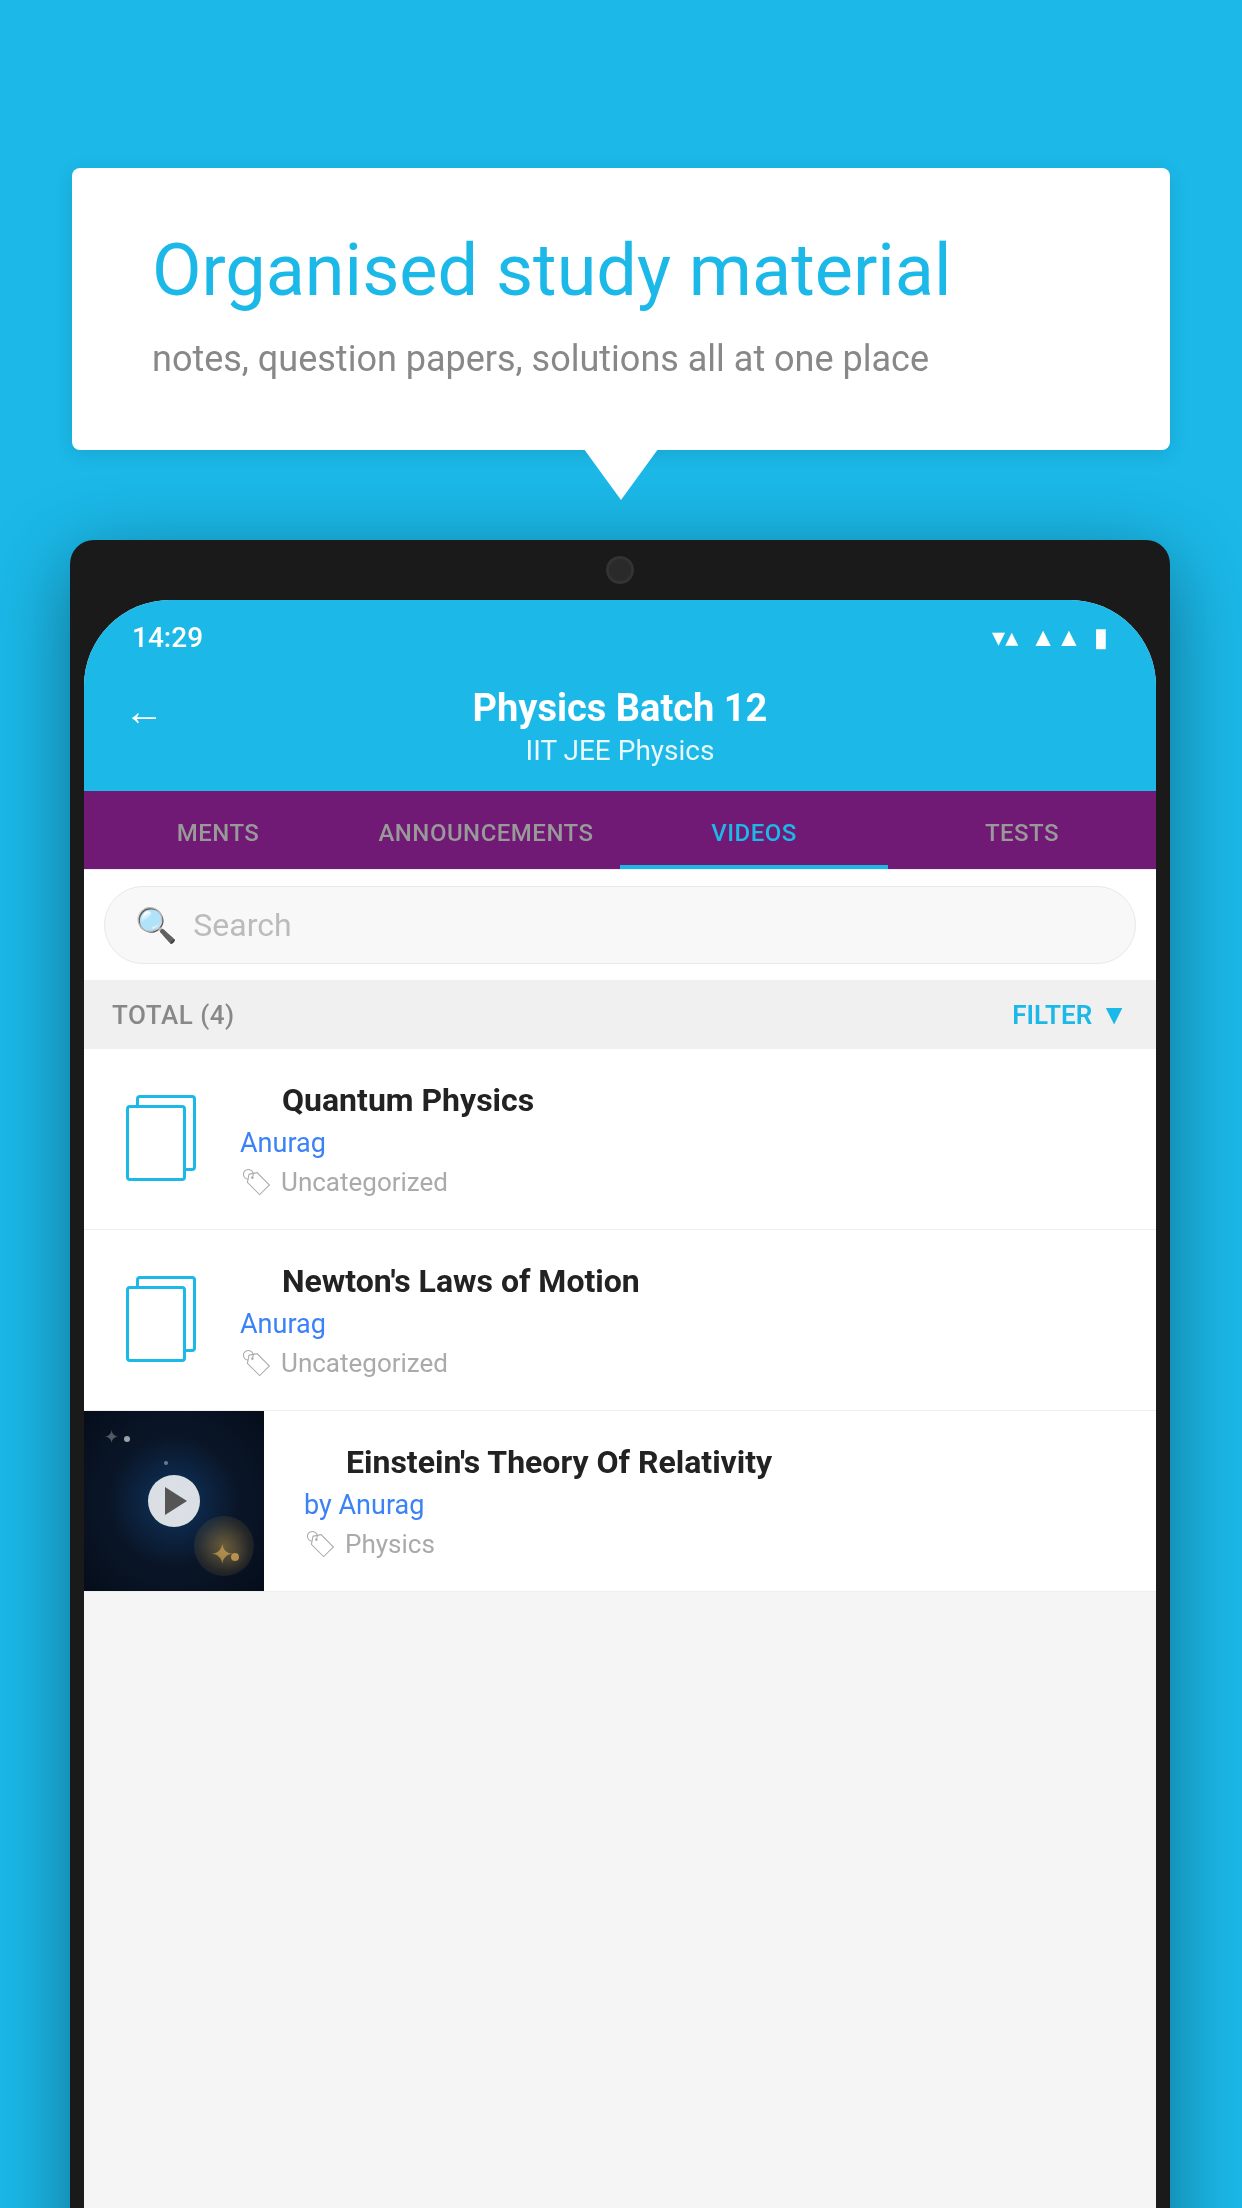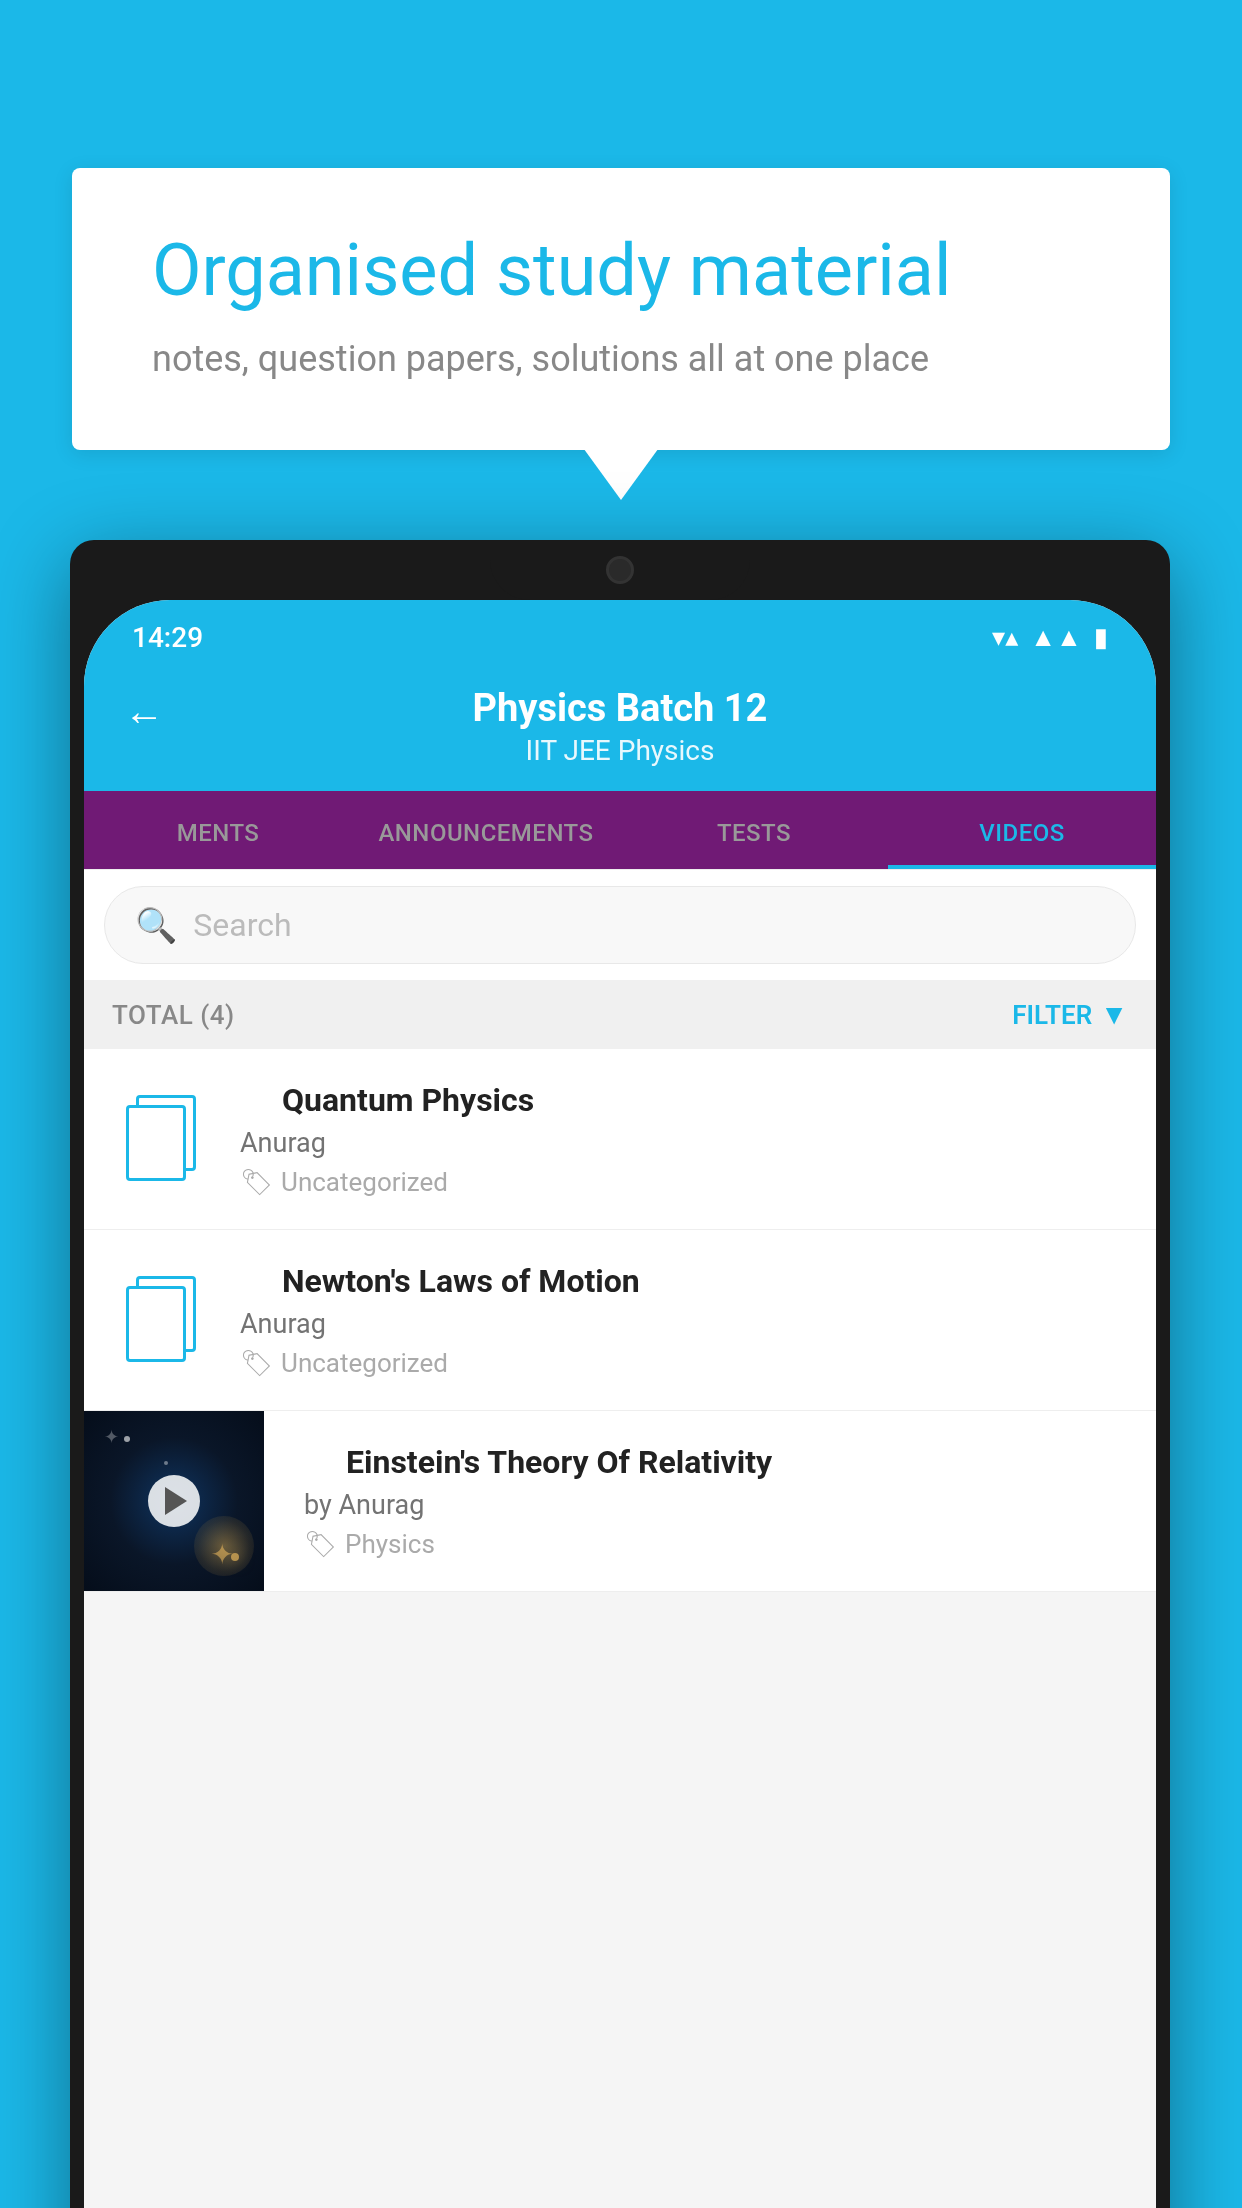--- a/index.html
+++ b/index.html
@@ -323,21 +323,21 @@
     }
     .video-title {
       font-size: 32px;
       font-weight: 700;
       color: #222;
       margin-bottom: 8px;
       margin-left: 42px;
     }
     .video-author {
       font-size: 27px;
-      color: #737373;
+      color: #3b82f6;
       margin-bottom: 8px;
     }
     .video-tag {
       display: flex;
       align-items: center;
       gap: 8px;
       color: #aaa;
       font-size: 26px;
     }
   </style>
@@ -368,22 +368,22 @@
 
     <div class="app-header">
       <div class="header-back">←</div>
       <div class="header-title">Physics Batch 12</div>
       <div class="header-subtitle">IIT JEE    Physics</div>
     </div>
 
     <div class="tab-bar">
       <div class="tab-item">MENTS</div>
       <div class="tab-item">ANNOUNCEMENTS</div>
+      <div class="tab-item active">VIDEOS</div>
       <div class="tab-item">TESTS</div>
-      <div class="tab-item active">VIDEOS</div>
     </div>
 
     <div class="search-container">
       <div class="search-bar">
         <span class="search-icon-wrap">🔍</span>
         <span class="search-text">Search</span>
       </div>
     </div>
 
     <div class="filter-bar">

